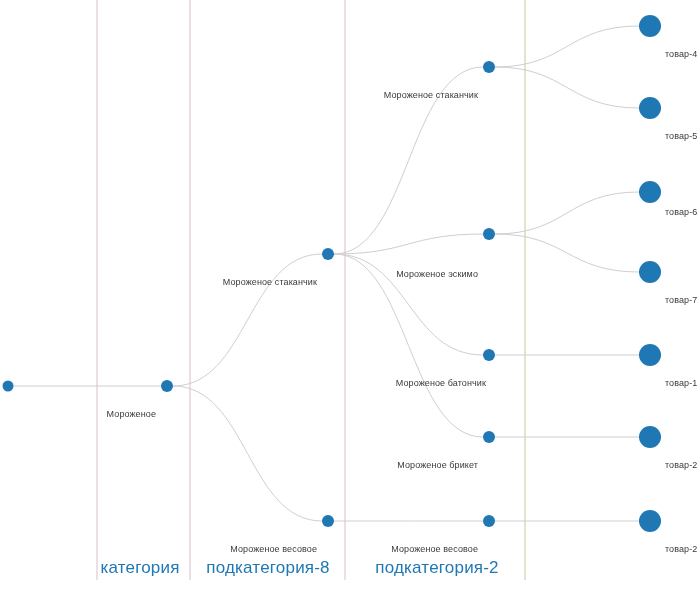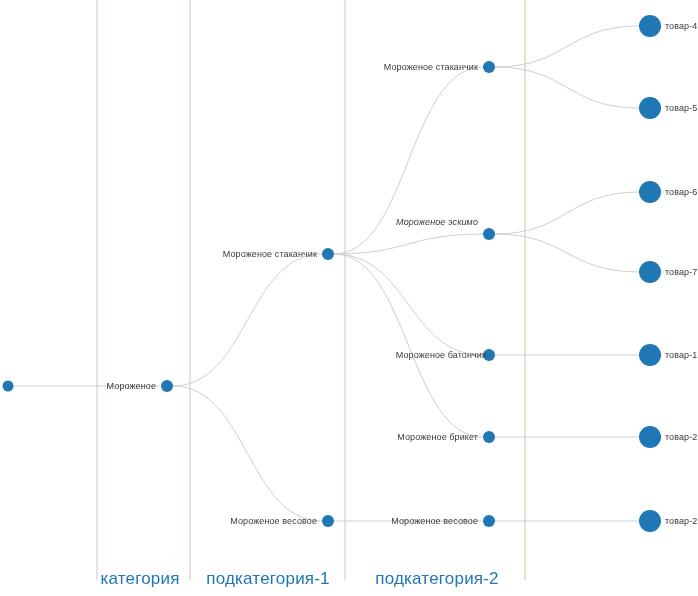--- a/index.html
+++ b/index.html
@@ -15,31 +15,31 @@
   .node-dot{fill:#1f77b4;stroke:none;}
   .link-path{fill:none;stroke:#cfcfcf;stroke-width:1;}
   .divider-line{stroke-width:1;}
   .node-label{
     position:absolute;
     font-size:9px;
     color:#3a3a3a;
     white-space:nowrap;
     line-height:10px;
     letter-spacing:0.1px;
+    margin-top:28px;
   }
   .node-label.right{transform:translate(0,-50%);}
   .node-label.left{transform:translate(-100%,-50%);padding-left:12px;}
   .col-title{
     position:absolute;
     font-size:17px;
     color:#1f77b4;
     white-space:nowrap;
     transform:translate(-50%,0);
     letter-spacing:0.2px;
-    margin-top:11px;
   }
 </style>
 </head>
 <body>
 
 <div id="stage">
   <svg id="tree" viewBox="0 0 698 596" xmlns="http://www.w3.org/2000/svg">
     <g id="dividers">
         <line x1="97" y1="0" x2="97" y2="580" stroke="#d9bcd0" class="divider-line"></line>
         <line x1="190" y1="0" x2="190" y2="580" stroke="#d9bcd0" class="divider-line"></line>
@@ -80,30 +80,30 @@
         <circle cx="650" cy="355" r="11" class="node-dot" fill="#1f77b4"></circle>
         <circle cx="650" cy="437" r="11" class="node-dot" fill="#1f77b4"></circle>
         <circle cx="650" cy="521" r="11" class="node-dot" fill="#1f77b4"></circle>
       </g>
   </svg>
   <div id="labels">
       <div class="node-label left" style="top: 386px; left: 156px;">Мороженое</div>
       <div class="node-label left" style="top: 254px; left: 317px;">Мороженое стаканчик</div>
       <div class="node-label left" style="top: 521px; left: 317px;">Мороженое весовое</div>
       <div class="node-label left" style="top: 67px; left: 478px;">Мороженое стаканчик</div>
-      <div class="node-label left" style="top: 222px; left: 478px; font-style: italic;">Мороженое эскимо</div>
+      <div class="node-label left" style="top: 246px; left: 478px;">Мороженое эскимо</div>
       <div class="node-label left" style="top: 355px; left: 486px;">Мороженое батончик</div>
       <div class="node-label left" style="top: 437px; left: 478px;">Мороженое брикет</div>
       <div class="node-label left" style="top: 521px; left: 478px; text-align: center;">Мороженое весовое</div>
       <div class="node-label right" style="top: 26px; left: 665px;">товар-4</div>
       <div class="node-label right" style="top: 108px; left: 665px;">товар-5</div>
-      <div class="node-label right" style="top: 192px; left: 665px;">товар-6</div>
+      <div class="node-label right" style="top: 184px; left: 665px;">товар-6</div>
       <div class="node-label right" style="top: 272px; left: 665px; text-align: center;">товар-7</div>
       <div class="node-label right" style="top: 355px; left: 665px;">товар-1</div>
       <div class="node-label right" style="top: 437px; left: 665px; text-align: center;">товар-2</div>
       <div class="node-label right" style="top: 521px; left: 665px;">товар-2</div>
     </div>
   <div id="coltitles">
       <div class="col-title" style="top: 558px; left: 140px;">категория</div>
-      <div class="col-title" style="top: 558px; left: 268px;">подкатегория-1</div>
+      <div class="col-title" style="top: 558px; left: 268px;">подкатегория-8</div>
       <div class="col-title" style="top: 558px; left: 437px; text-align: center;">подкатегория-2</div>
     </div>
 </div>
 
 </body></html>

